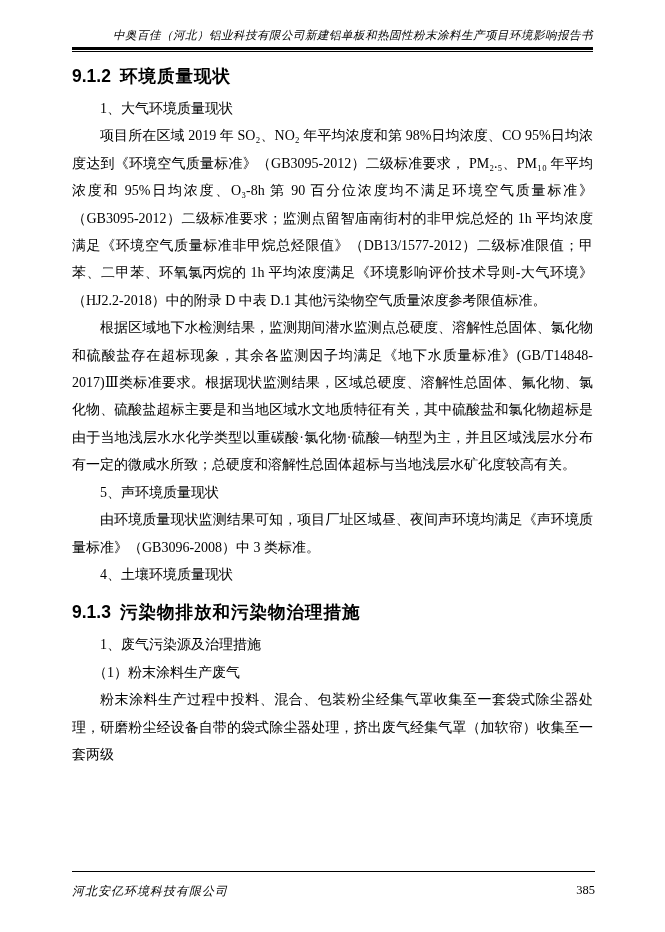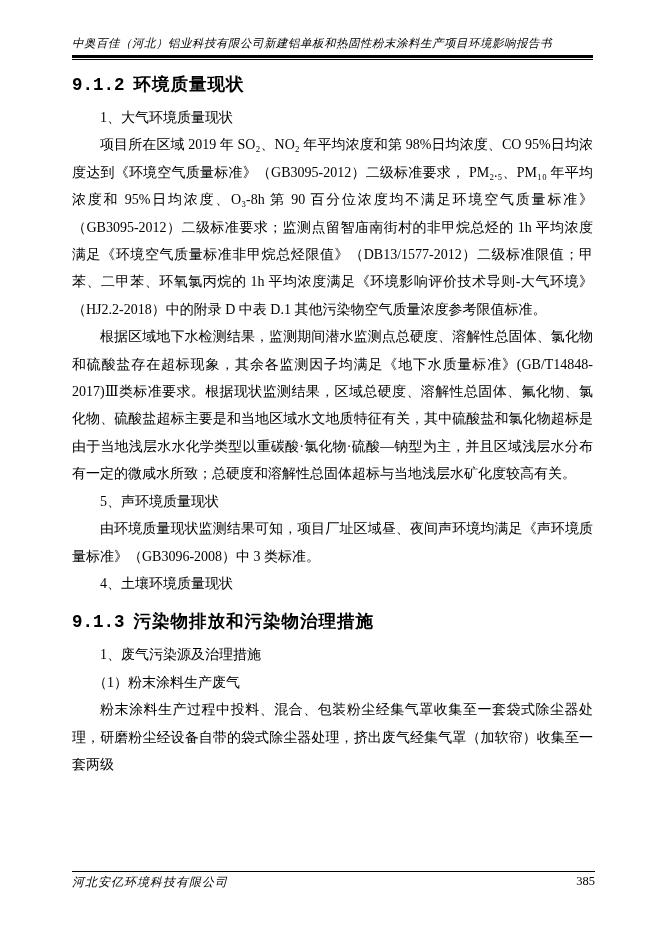--- a/index.html
+++ b/index.html
@@ -14,22 +14,22 @@
     background: #ffffff;
     overflow: hidden;
     color: #000;
     font-family: "Liberation Serif", "DejaVu Serif", serif;
   }
   .content {
     margin: 0 72px;
   }
   
   .doc-header {
-    padding-top: 36px;
-    text-align: left;
+    padding-top: 28px;
+    text-align: right;
   }
   .doc-header .header-title {
     font-size: 11.5px;
     font-style: italic;             
     letter-spacing: 0.5px;
     white-space: nowrap;
   }
   .header-rule {
     margin-top: 4px;
     height: 1px;
@@ -40,21 +40,21 @@
   .doc-body {
     margin-top: 12px;
   }
   .h2 {
     font-size: 17.5px;
     font-weight: bold;
     margin: 12px 0 7px 0;
     line-height: 24px;
   }
   .h2 .h2-num {
-    font-family: Liberation Mono, monospace;
+    font-family: Liberation Sans, sans-serif;
     margin-right: 9px;
   }
   .h2 .h2-title {
     font-family: Liberation Serif, serif; 
     letter-spacing: 1px;
   }
   .sub, .para {
     font-size: 14px;
     line-height: 27.4px;
     margin: 0;
@@ -69,21 +69,21 @@
   
   .doc-footer {
     position: absolute;
     left: 72px;
     right: 70px;
     top: 871px;
     border-top: 1.5px solid #000;
     display: flex;
     justify-content: space-between;
     align-items: flex-start;
-    padding-top: 2px;
+    padding-top: 11px;
   }
   .footer-company {
     font-size: 12px;
     font-style: italic;             
     letter-spacing: 1px;
   }
   .footer-page {
     font-size: 12.5px;
     font-style: normal;
   }

